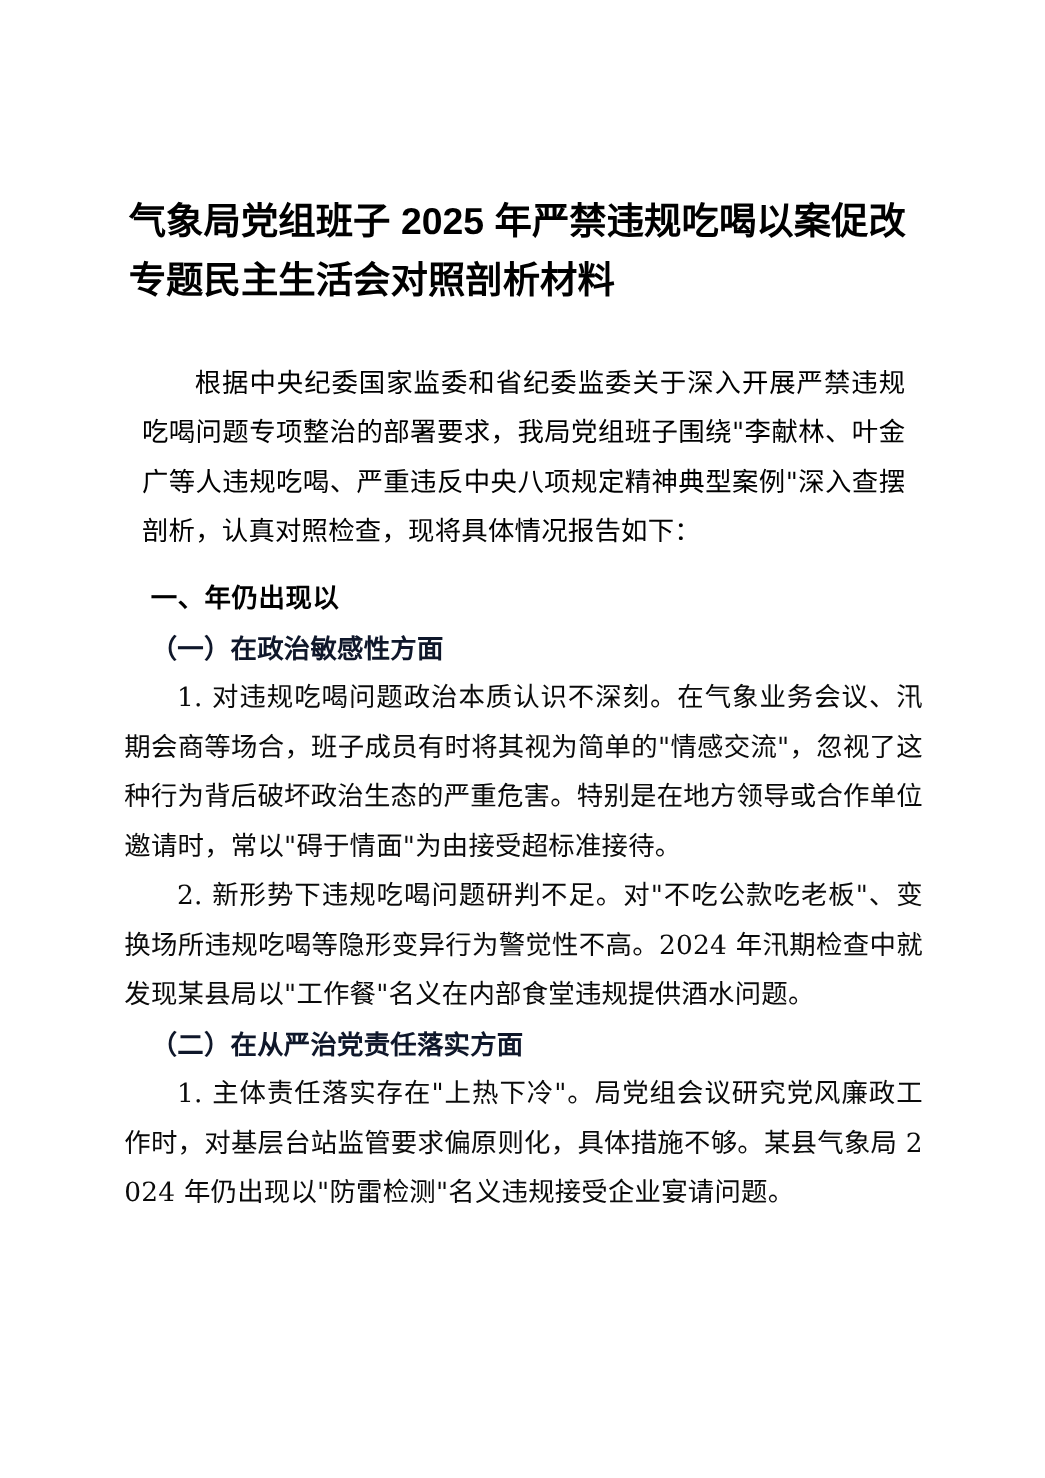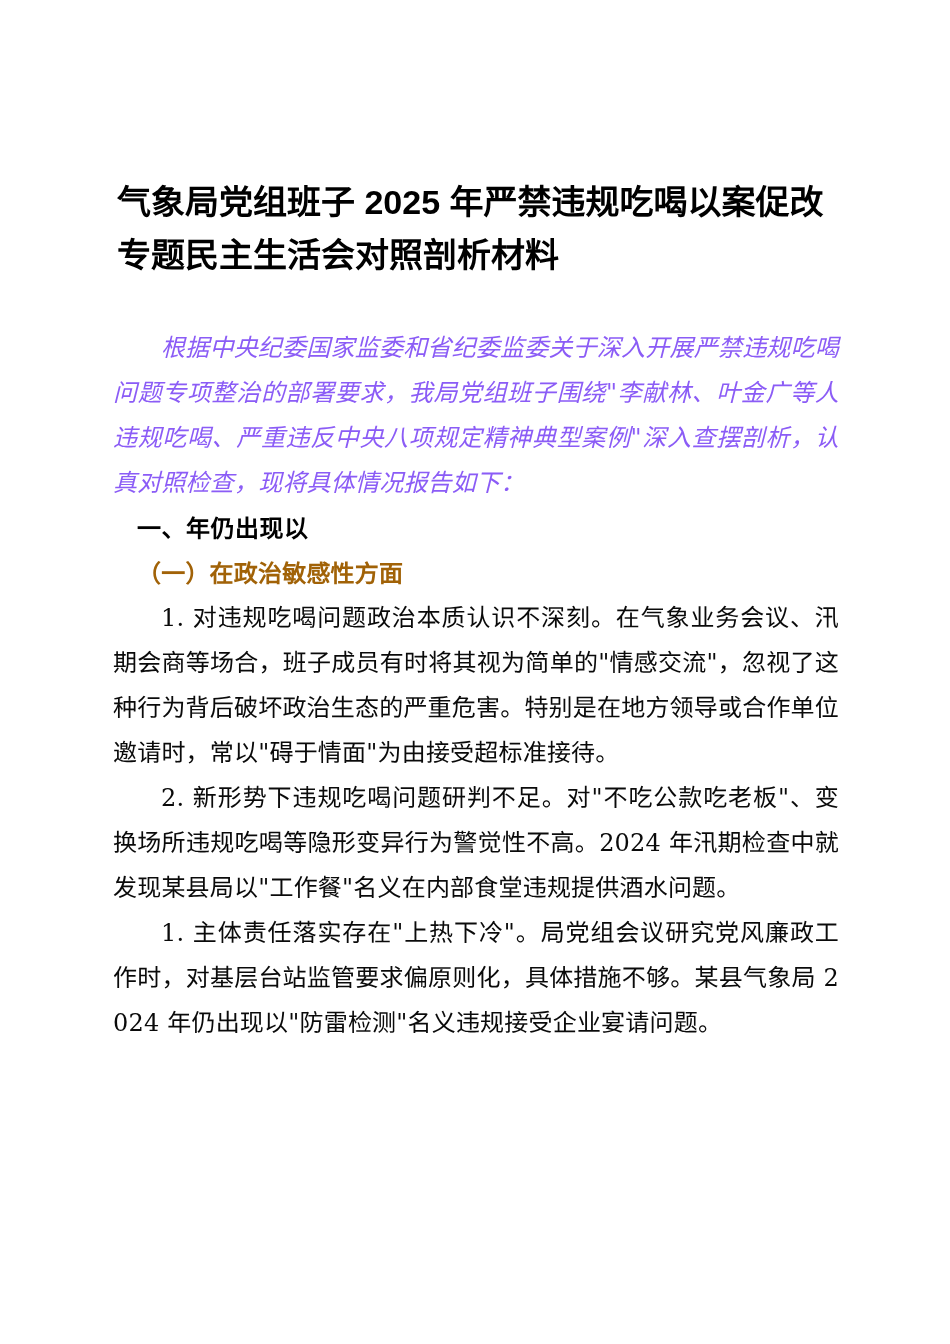--- a/index.html
+++ b/index.html
@@ -37,27 +37,26 @@
     letter-spacing: 0px;
     margin: 16px 0 44px 0;
     padding: 0 4px;
   }
 
   
   .p {
     font-family: "DejaVu Serif", "Liberation Serif", serif;
     font-size: 24px;
     line-height: 45px;
-    color: #8b5cf6;
+    color: #000000;
     text-align: justify;
     text-justify: inter-character;
-    margin: 0;
+    margin: 16px;
     letter-spacing: 0.2px;
     word-break: break-all;
-    font-style: italic;
   }
 
   
   .p.indent2 {
     text-indent: 48px;
   }
 
   
   .h1cn {
     font-family: "Liberation Sans", "DejaVu Sans", sans-serif;
@@ -69,21 +68,21 @@
     text-indent: 24px;
     letter-spacing: 0.5px;
   }
 
   
   .h2cn {
     font-family: "DejaVu Serif", "Liberation Serif", serif;
     font-weight: 600;
     font-size: 24px;
     line-height: 45px;
-    color: #a16207;
+    color: #0f172a;
     margin: 0;
     text-indent: 24px;
     letter-spacing: 0.2px;
   }
 
   
   .item {
     font-family: "DejaVu Serif", "Liberation Serif", serif;
     font-size: 24px;
     line-height: 45px;
@@ -109,18 +108,19 @@
 
     <h2 class="h1cn">一、年仍出现以</h2>
 
     <h3 class="h2cn">（一）在政治敏感性方面</h3>
 
     <p class="item">1. 对违规吃喝问题政治本质认识不深刻。在气象业务会议、汛期会商等场合，班子成员有时将其视为简单的"情感交流"，忽视了这种行为背后破坏政治生态的严重危害。特别是在地方领导或合作单位邀请时，常以"碍于情面"为由接受超标准接待。</p>
 
     <p class="item">2. 新形势下违规吃喝问题研判不足。对"不吃公款吃老板"、变换场所违规吃喝等隐形变异行为警觉性不高。2024 年汛期检查中就发现某县局以"工作餐"名义在内部食堂违规提供酒水问题。</p>
 
 
+    <h3 class="h2cn">（二）在从严治党责任落实方面</h3>
 
     <p class="item">1. 主体责任落实存在"上热下冷"。局党组会议研究党风廉政工作时，对基层台站监管要求偏原则化，具体措施不够。某县气象局 2024 年仍出现以"防雷检测"名义违规接受企业宴请问题。</p>
 
   </div>
 
 </div>
 
 </body></html>

